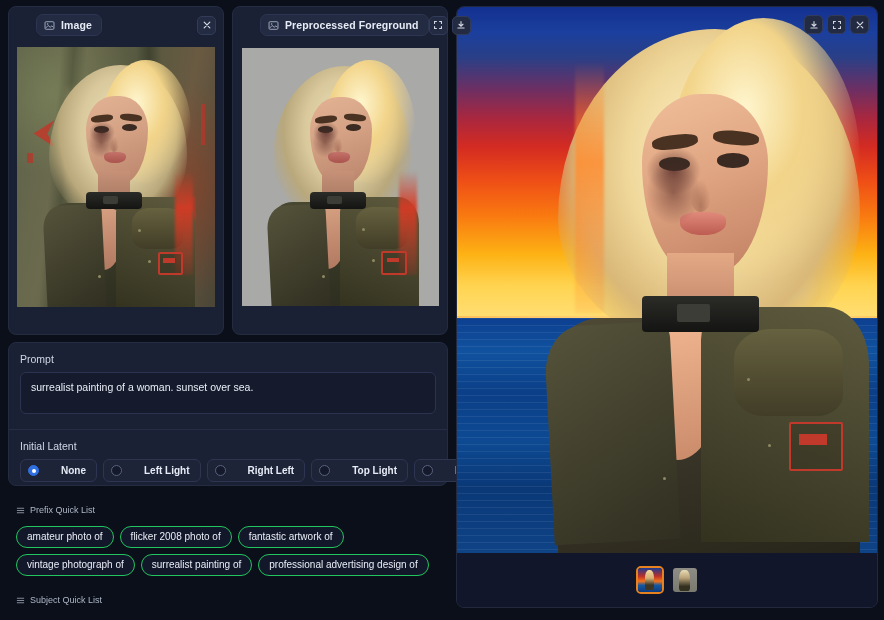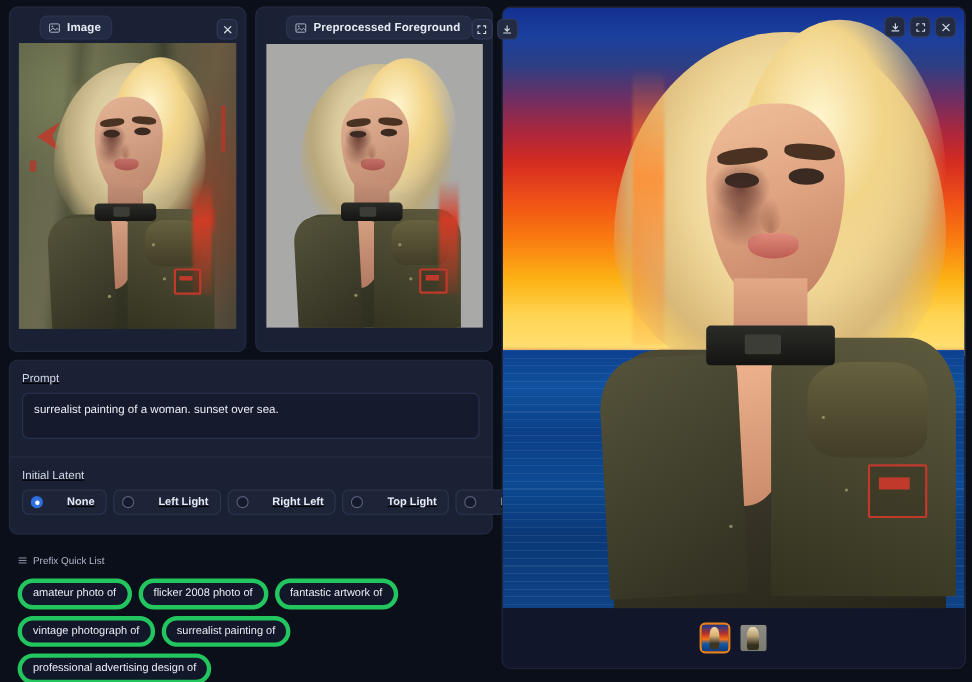--- a/index.html
+++ b/index.html
@@ -21,21 +21,21 @@
     border: 1px solid #242c42;
     border-radius: 8px;
     position: relative;
   }
 
   
   .img-row { display: flex; gap: 8px; height: 344px; }
   .img-panel { flex: 1; display: flex; flex-direction: column; padding: 6px; }
   .panel-head {
     position: absolute; top: 7px; left: 7px; right: 7px;
-    display: flex; align-items: flex-end; justify-content: space-between;
+    display: flex; align-items: center; justify-content: space-between;
     z-index: 5; pointer-events: none; padding-left: 20px;
   }
   .head-chip {
     display: inline-flex; align-items: center; gap: 6px;
     background: #232b42; border: 1px solid #2c3551;
     border-radius: 7px; padding: 4px 9px 4px 7px;
     pointer-events: auto;
   }
   .head-chip .lbl { font-size: 10.5px; color: #e6ebf5; font-weight: bold; letter-spacing: .1px; white-space: nowrap; }
   .head-btns { display: flex; gap: 4px; pointer-events: auto; }
@@ -181,21 +181,21 @@
     border: 2.4px solid #c0392b; border-radius: 2px;
     background: rgba(40,35,25,.25);
   }
   .badge::after {
     content:""; position:absolute; left: 16%; top: 22%; width: 56%; height: 24%;
     background: #c0392b;
   }
   .btn-dot { position: absolute; width: 3px; height: 3px; border-radius: 50%; background: #8e8a63; }
 
   
-  .prompt-panel { padding: 10px 11px 17px; text-decoration: underline; }
+  .prompt-panel { padding: 10px 11px 3px; }
   .field-label { font-size: 10.5px; color: #cfd6e4; margin-bottom: 7px; font-weight: normal; }
   .textarea {
     width: 100%; height: 42px;
     background: #151b2d; border: 1px solid #2b3350; border-radius: 6px;
     padding: 8px 10px; font-size: 10.5px; color: #e9edf6;
     font-family: "Liberation Sans", sans-serif; resize: none; outline: none;
     line-height: 1.3;
   }
   .divider { height: 1px; background: #262e46; margin: 11px -11px 10px; }
   .radio-row { display: flex; gap: 6px; }
@@ -214,21 +214,21 @@
     content:""; width: 4px; height: 4px; border-radius: 50%; background: #fff;
   }
   .radio-pill .txt { font-size: 10px; color: #e6ebf5; font-weight: bold; white-space: nowrap; }
 
   
   .quick-wrap { padding: 2px 2px 0; }
   .quick-head { display: flex; align-items: center; gap: 5px; margin: 6px 0 7px 6px; }
   .quick-head .t { font-size: 9px; color: #aeb7c9; }
   .chip-row { display: flex; flex-wrap: wrap; gap: 6px; margin-left: 6px; }
   .chip {
-    background: #12172a; border: 4px solid #22c55e; border-radius: 14px;
+    background: #12172a; border: 1px solid #22c55e; border-radius: 14px;
     padding: 5px 10px; font-size: 10px; color: #e9edf6; cursor: pointer;
     white-space: nowrap; line-height: 1;
   }
 
   
   .result-panel {
     flex: 1; margin: 0 2px 8px 0;
     background: #11162a; border: 1px solid #232a40; border-radius: 8px;
     display: flex; flex-direction: column; overflow: hidden; position: relative;
   }

